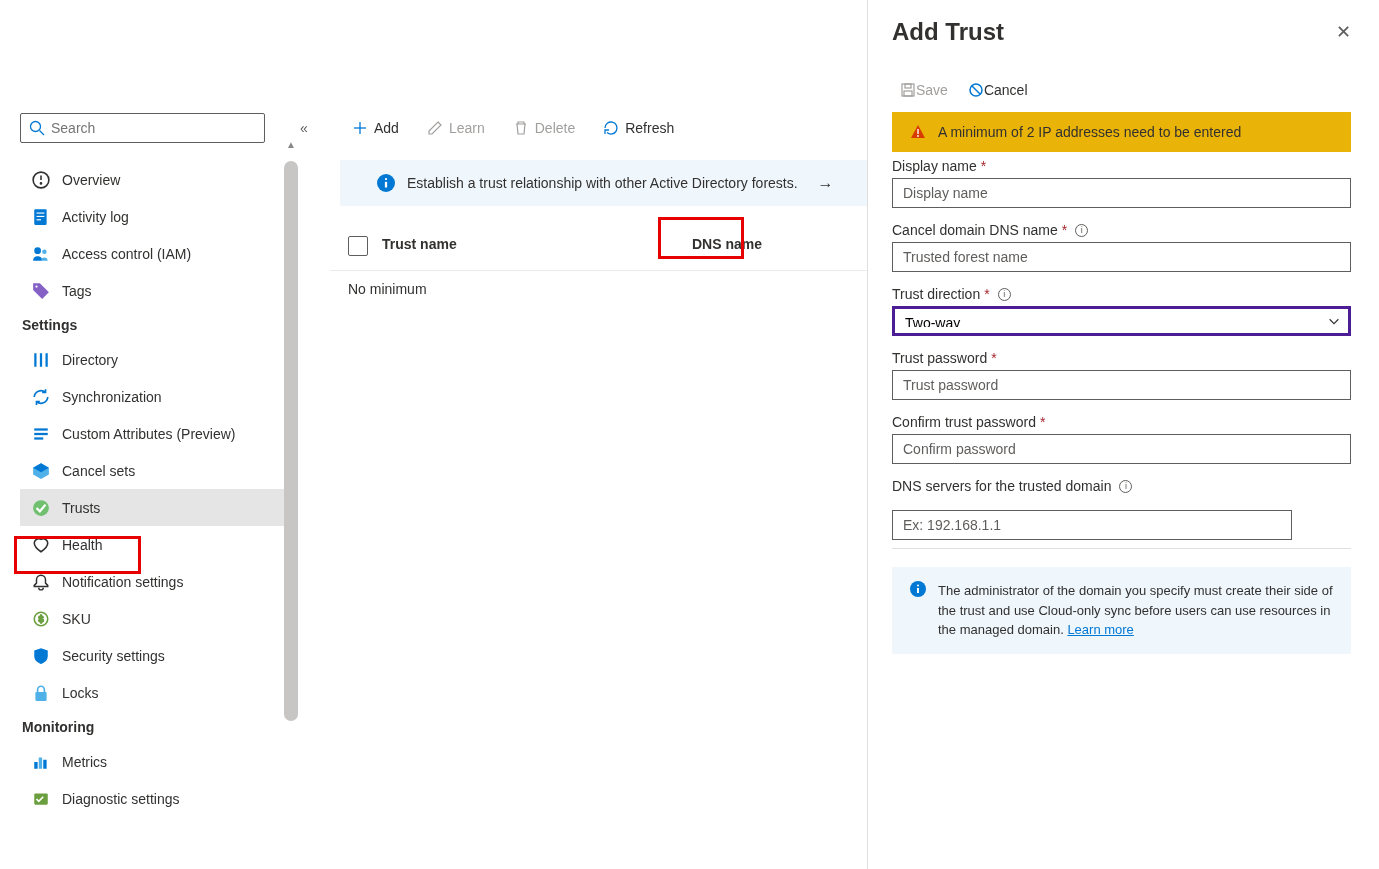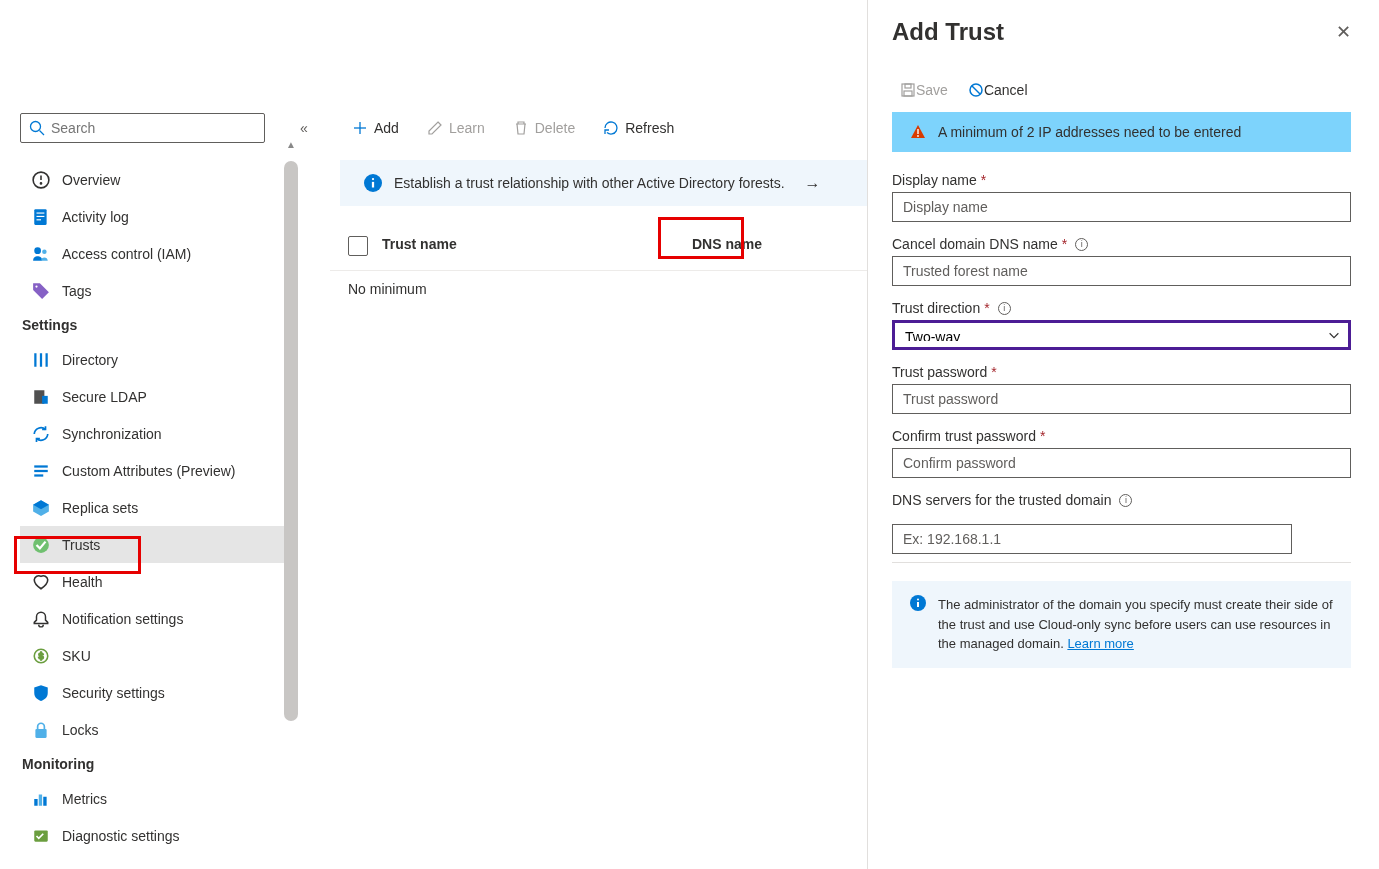--- a/index.html
+++ b/index.html
@@ -19,38 +19,38 @@
 .scroll-thumb { position: absolute; right: -12px; top: 0; width: 14px; height: 560px; background: #c8c6c4; border-radius: 8px; }
 .scroll-tri { position: absolute; right: -10px; top: -22px; font-size: 10px; color: #888; }
 .red-box { border: 3px solid #e60000; position: absolute; pointer-events: none; }
 
 
 .main { position: absolute; left: 330px; top: 110px; right: 0; }
 .toolbar { display: flex; align-items: center; gap: 4px; padding: 4px 0 18px 10px; }
 .tool-btn { display: flex; align-items: center; gap: 6px; padding: 6px 12px; cursor: pointer; font-size: 14px; color: #323130; }
 .tool-btn.disabled { color: #a19f9d; }
 .tool-btn svg { width: 16px; height: 16px; }
-.info-banner { background: #eff6fc; margin: 0 10px 30px 10px; padding: 14px 24px; display: flex; align-items: center; gap: 12px; }
+.info-banner { background: #eff6fc; margin: 0 10px 30px 10px; padding: 14px 37px; display: flex; align-items: center; gap: 12px; }
 .info-banner svg { width: 18px; height: 18px; color: #0078d4; flex-shrink: 0; }
 .info-banner .arrow { margin-left: 8px; font-size: 16px; }
 .table-head { display: flex; padding: 0 18px 14px 18px; font-weight: 600; }
 .table-head .chk { width: 20px; height: 20px; border: 1px solid #605e5c; border-radius: 2px; margin-right: 14px; }
 .col1 { width: 310px; }
 .no-results { padding: 10px 18px; border-top: 1px solid #edebe9; }
 
 
 .panel { position: absolute; right: 0; top: 0; width: 512px; height: 869px; background: #fff; border-left: 1px solid #e1dfdd; padding: 18px 28px 20px 24px; overflow-y: auto; }
 .panel-header { display: flex; justify-content: space-between; align-items: center; margin-bottom: 36px; }
 .panel-title { font-size: 24px; font-weight: 600; }
 .close-x { font-size: 18px; cursor: pointer; color: #605e5c; }
 .panel-actions { display: flex; gap: 20px; margin-bottom: 14px; padding-left: 8px;}
 .p-action { display: flex; align-items: center; gap: 0; font-size: 14px; cursor: pointer; }
 .p-action.disabled { color: #a19f9d; }
 .p-action svg { width: 16px; height: 16px; }
-.warning-banner { background: #7dd3fc; padding: 12px 18px; display: flex; align-items: center; gap: 12px; margin-bottom: 20px; }
+.warning-banner { background: #eab308; padding: 12px 18px; display: flex; align-items: center; gap: 12px; margin-bottom: 6px; }
 .warning-banner svg { width: 16px; height: 16px; flex-shrink: 0; }
 .field { margin-bottom: 14px; }
 .field-label { font-size: 14px; margin-bottom: 4px; display: flex; align-items: center; gap: 4px; }
 .req { color: #a4262c; }
 .info-ic { width: 13px; height: 13px; border: 1px solid #605e5c; border-radius: 50%; display: inline-flex; align-items: center; justify-content: center; font-size: 9px; color: #605e5c; margin-left: 4px; }
 .field input, .field select { width: 100%; padding: 6px 10px; border: 1px solid #605e5c; font-size: 14px; height: 30px; background: #fff; }
 .field input::placeholder { color: #605e5c; }
 .select-wrap { position: relative; }
 .select-wrap select { appearance: none; border: 3px solid #4c1d95; }
 .select-wrap .chev { position: absolute; right: 10px; top: 8px; pointer-events: none; }
@@ -126,29 +126,20 @@
           <svg viewBox="0 0 16 16" fill="#0078d4">
             <rect x="2" y="2" width="2" height="12"></rect>
             <rect x="7" y="2" width="2" height="12"></rect>
             <rect x="12" y="2" width="2" height="12"></rect>
           </svg>
         </span>
       <span>Directory</span>
     </li>
     <li class="nav-item">
       <span class="icon">
-          <svg viewBox="0 0 16 16">
-            <rect x="2" y="2" width="9" height="12" fill="#505050"></rect>
-            <rect x="9" y="7" width="5" height="7" fill="#0078d4"></rect>
-          </svg>
-        </span>
-      <span>Secure LDAP</span>
-    </li>
-    <li class="nav-item">
-      <span class="icon">
           <svg viewBox="0 0 16 16" fill="none" stroke="#0078d4" stroke-width="1.5">
             <path d="M2 8a6 6 0 0 1 10-4M14 8a6 6 0 0 1-10 4"></path>
             <path d="M12 1v3h-3M4 15v-3h3" fill="none"></path>
           </svg>
         </span>
       <span>Synchronization</span>
     </li>
     <li class="nav-item">
       <span class="icon">
           <svg viewBox="0 0 16 16" fill="#0078d4">
@@ -159,21 +150,21 @@
         </span>
       <span>Custom Attributes (Preview)</span>
     </li>
     <li class="nav-item">
       <span class="icon">
           <svg viewBox="0 0 16 16">
             <path d="M8 1l7 4v6l-7 4-7-4V5z" fill="#50b0e8"></path>
             <path d="M8 1l7 4-7 4-7-4z" fill="#0078d4"></path>
           </svg>
         </span>
-      <span>Replica sets</span>
+      <span>Cancel sets</span>
     </li>
     <li class="nav-item selected">
       <span class="icon">
           <svg viewBox="0 0 16 16">
             <circle cx="8" cy="8" r="7" fill="#70c070"></circle>
             <path d="M4 8l3 3 5-6" stroke="#fff" stroke-width="2" fill="none"></path>
           </svg>
         </span>
       <span>Trusts</span>
     </li>

